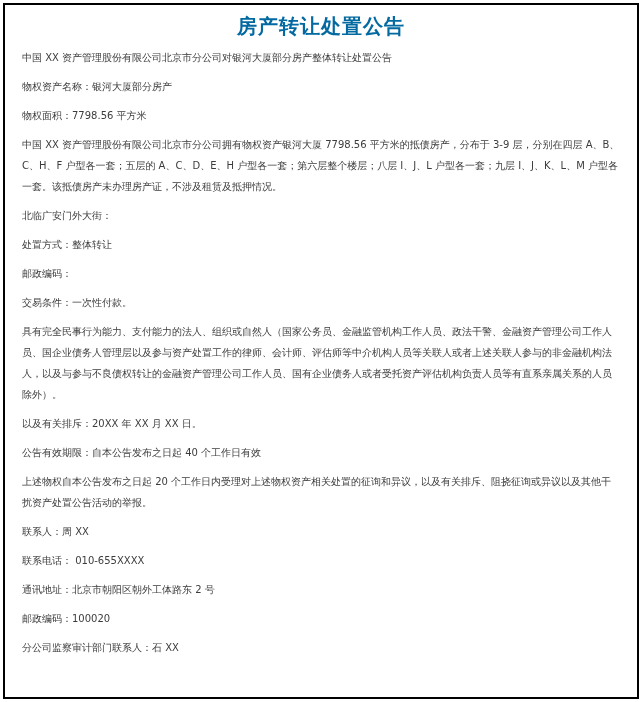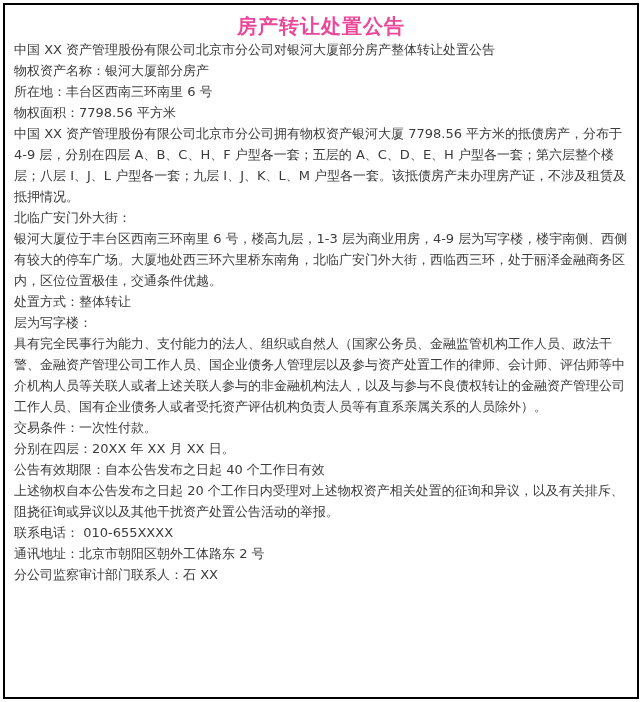--- a/index.html
+++ b/index.html
@@ -24,49 +24,49 @@
     color: #3c3c3c;
     overflow: hidden;
   }
   .doc-title {
     margin: 0 0 0 0;
     font-family: "DejaVu Serif", "Liberation Serif", serif;
     font-size: 20px;
     line-height: 26px;
     font-weight: bold;
     text-align: center;
-    color: #ec4899;
+    color: #0369a1;
     letter-spacing: 1px;
   }
   .doc-body p {
-    margin: 0;
-    font-size: 13px;
+    margin: 8px;
+    font-size: 10px;
     line-height: 21px;
     text-align: left;
     word-break: break-all;
   }
 </style>
 </head>
 <body>
 
 <div class="page">
   <h1 class="doc-title">房产转让处置公告</h1>
   <div class="doc-body">
     <p>中国 XX 资产管理股份有限公司北京市分公司对银河大厦部分房产整体转让处置公告</p>
     <p>物权资产名称：银河大厦部分房产</p>
-    <p>所在地：丰台区西南三环南里 6 号</p>
     <p>物权面积：7798.56 平方米</p>
-    <p>中国 XX 资产管理股份有限公司北京市分公司拥有物权资产银河大厦 7798.56 平方米的抵债房产，分布于 4-9 层，分别在四层 A、B、C、H、F 户型各一套；五层的 A、C、D、E、H 户型各一套；第六层整个楼层；八层 I、J、L 户型各一套；九层 I、J、K、L、M 户型各一套。该抵债房产未办理房产证，不涉及租赁及抵押情况。</p>
+    <p>中国 XX 资产管理股份有限公司北京市分公司拥有物权资产银河大厦 7798.56 平方米的抵债房产，分布于 3-9 层，分别在四层 A、B、C、H、F 户型各一套；五层的 A、C、D、E、H 户型各一套；第六层整个楼层；八层 I、J、L 户型各一套；九层 I、J、K、L、M 户型各一套。该抵债房产未办理房产证，不涉及租赁及抵押情况。</p>
     <p>北临广安门外大街：</p>
-    <p>银河大厦位于丰台区西南三环南里 6 号，楼高九层，1-3 层为商业用房，4-9 层为写字楼，楼宇南侧、西侧有较大的停车广场。大厦地处西三环六里桥东南角，北临广安门外大街，西临西三环，处于丽泽金融商务区内，区位位置极佳，交通条件优越。</p>
     <p>处置方式：整体转让</p>
-    <p>层为写字楼：</p>
+    <p>邮政编码：</p>
+    <p>交易条件：一次性付款。</p>
     <p>具有完全民事行为能力、支付能力的法人、组织或自然人（国家公务员、金融监管机构工作人员、政法干警、金融资产管理公司工作人员、国企业债务人管理层以及参与资产处置工作的律师、会计师、评估师等中介机构人员等关联人或者上述关联人参与的非金融机构法人，以及与参与不良债权转让的金融资产管理公司工作人员、国有企业债务人或者受托资产评估机构负责人员等有直系亲属关系的人员除外）。</p>
-    <p>交易条件：一次性付款。</p>
-    <p>分别在四层：20XX 年 XX 月 XX 日。</p>
+    <p>以及有关排斥：20XX 年 XX 月 XX 日。</p>
     <p>公告有效期限：自本公告发布之日起 40 个工作日有效</p>
     <p>上述物权自本公告发布之日起 20 个工作日内受理对上述物权资产相关处置的征询和异议，以及有关排斥、阻挠征询或异议以及其他干扰资产处置公告活动的举报。</p>
+    <p>联系人：周 XX</p>
     <p>联系电话： 010-655XXXX</p>
     <p>通讯地址：北京市朝阳区朝外工体路东 2 号</p>
+    <p>邮政编码：100020</p>
     <p>分公司监察审计部门联系人：石 XX</p>
 
   </div>
 </div>
 
 </body></html>

